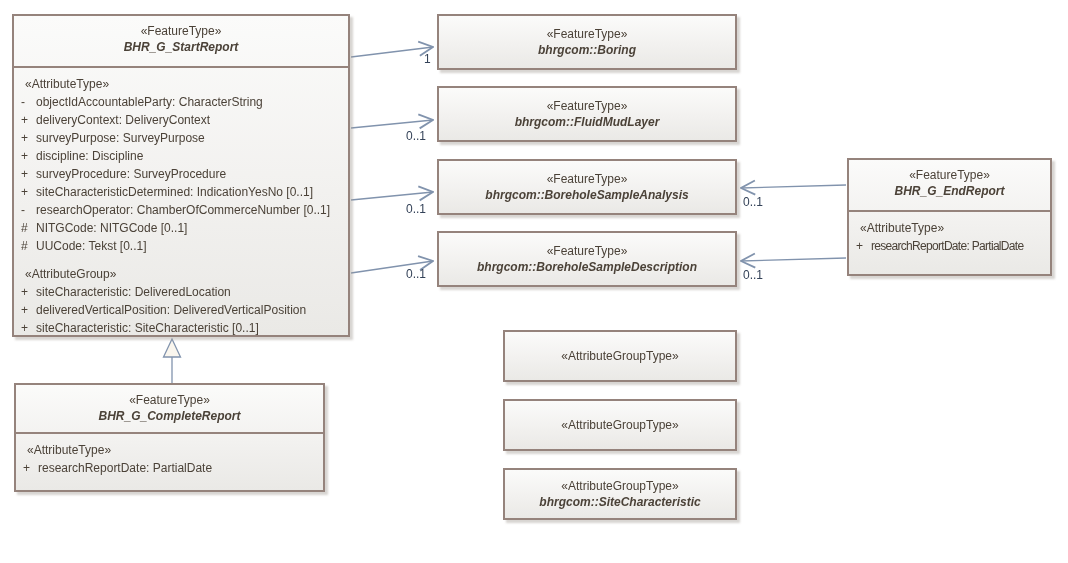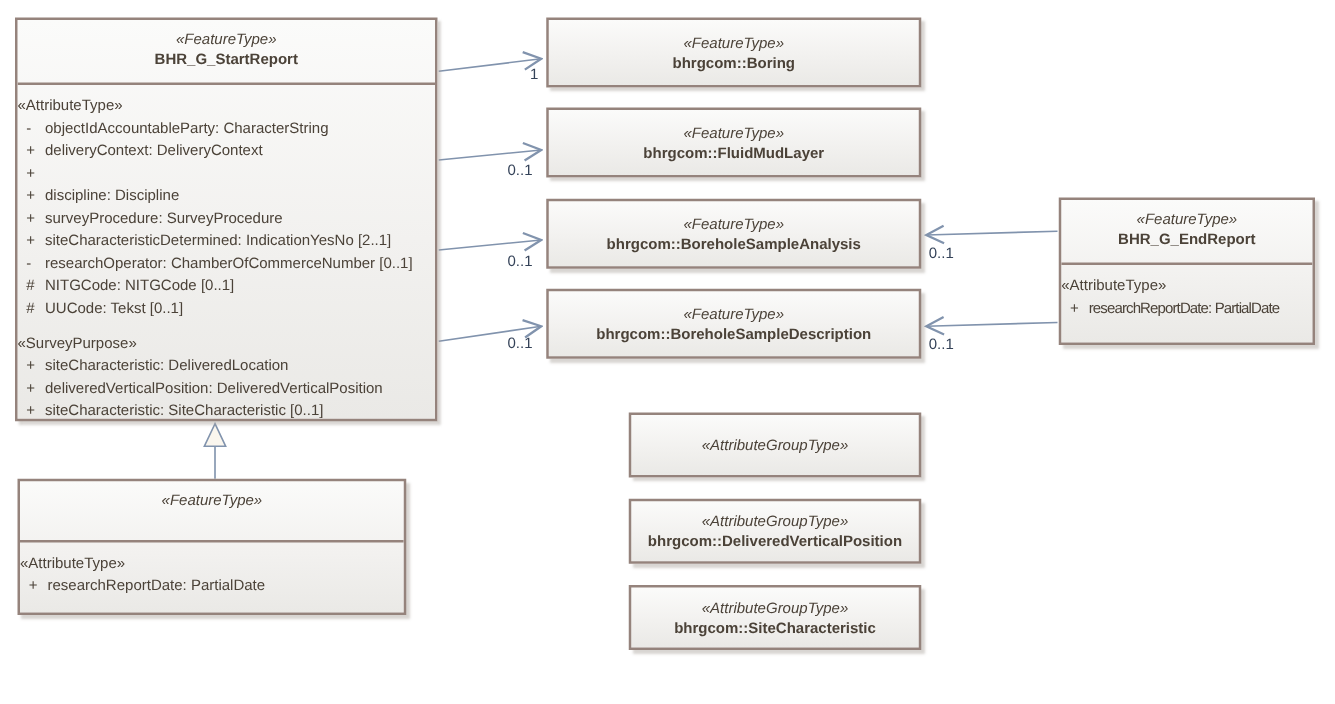--- a/index.html
+++ b/index.html
@@ -31,25 +31,25 @@
   }
 
   .uml-header {
     text-align: center;
     padding-top: 7px;
     line-height: 16px;
   }
   .uml-header.compartment {
     border-bottom: 2px solid #95837c;
   }
-  .stereotype { font-weight: normal; font-style: italic; }
-  .class-name { font-weight: bold; }
+  .stereotype { font-weight: normal; }
+  .class-name { font-weight: bold; font-style: italic; }
 
   .uml-body { padding-top: 7px; }
-  .section-label { line-height: 18px; white-space: nowrap; }
+  .section-label { margin-left: 11px; line-height: 18px; white-space: nowrap; }
   .attr-row { display: flex; line-height: 18px; white-space: nowrap; }
   .attr-row .vis { flex: 0 0 15px; margin-left: 7px; }
   .attr-row .attr-text { flex: 0 1 auto; }
   .spacer { height: 10px; }
 
   .simple-box {
     display: flex;
     flex-direction: column;
     justify-content: center;
     text-align: center;
@@ -118,65 +118,67 @@
       <div class="attr-row">
         <span class="vis">-</span>
         <span class="attr-text">objectIdAccountableParty: CharacterString</span>
       </div>
       <div class="attr-row">
         <span class="vis">+</span>
         <span class="attr-text">deliveryContext: DeliveryContext</span>
       </div>
       <div class="attr-row">
         <span class="vis">+</span>
+        <span class="attr-text">surveyPurpose: SurveyPurpose</span>
       </div>
       <div class="attr-row">
         <span class="vis">+</span>
         <span class="attr-text">discipline: Discipline</span>
       </div>
       <div class="attr-row">
         <span class="vis">+</span>
         <span class="attr-text">surveyProcedure: SurveyProcedure</span>
       </div>
       <div class="attr-row">
         <span class="vis">+</span>
-        <span class="attr-text">siteCharacteristicDetermined: IndicationYesNo [2..1]</span>
+        <span class="attr-text">siteCharacteristicDetermined: IndicationYesNo [0..1]</span>
       </div>
       <div class="attr-row">
         <span class="vis">-</span>
         <span class="attr-text">researchOperator: ChamberOfCommerceNumber [0..1]</span>
       </div>
       <div class="attr-row">
         <span class="vis">#</span>
         <span class="attr-text">NITGCode: NITGCode [0..1]</span>
       </div>
       <div class="attr-row">
         <span class="vis">#</span>
         <span class="attr-text">UUCode: Tekst [0..1]</span>
       </div>
       <div class="spacer"></div>
-      <div class="section-label">«SurveyPurpose»</div>
+      <div class="section-label">«AttributeGroup»</div>
       <div class="attr-row">
         <span class="vis">+</span>
         <span class="attr-text">siteCharacteristic: DeliveredLocation</span>
       </div>
       <div class="attr-row">
         <span class="vis">+</span>
         <span class="attr-text">deliveredVerticalPosition: DeliveredVerticalPosition</span>
       </div>
       <div class="attr-row">
         <span class="vis">+</span>
         <span class="attr-text">siteCharacteristic: SiteCharacteristic [0..1]</span>
       </div>
     </div>
   </div>
 
   <div class="uml-box" style="left:14px; top:383px; width:311px; height:109px;">
     <div class="uml-header compartment" style="height:49px;">
       <div class="stereotype">«FeatureType»</div>
+      <div class="class-name">BHR_G_CompleteReport</div>
     </div>
     <div class="uml-body">
       <div class="section-label">«AttributeType»</div>
       <div class="attr-row">
         <span class="vis">+</span>
         <span class="attr-text">researchReportDate: PartialDate</span>
       </div>
     </div>
   </div>
 
@@ -213,21 +215,20 @@
       </div>
     </div>
   </div>
 
   <div class="uml-box simple-box" style="left:503px; top:330px; width:234px; height:52px;">
     <div class="stereotype">«AttributeGroupType»</div>
   </div>
 
   <div class="uml-box simple-box" style="left:503px; top:399px; width:234px; height:52px;">
     <div class="stereotype">«AttributeGroupType»</div>
-    <div class="class-name">bhrgcom::DeliveredVerticalPosition</div>
   </div>
 
   <div class="uml-box simple-box" style="left:503px; top:468px; width:234px; height:52px;">
     <div class="stereotype">«AttributeGroupType»</div>
     <div class="class-name">bhrgcom::SiteCharacteristic</div>
   </div>
 
 </div>
 
 </body></html>

